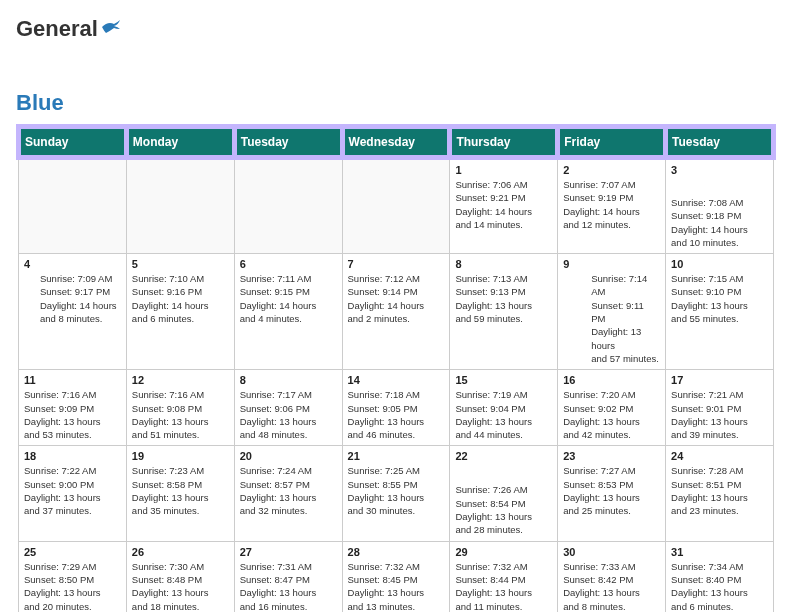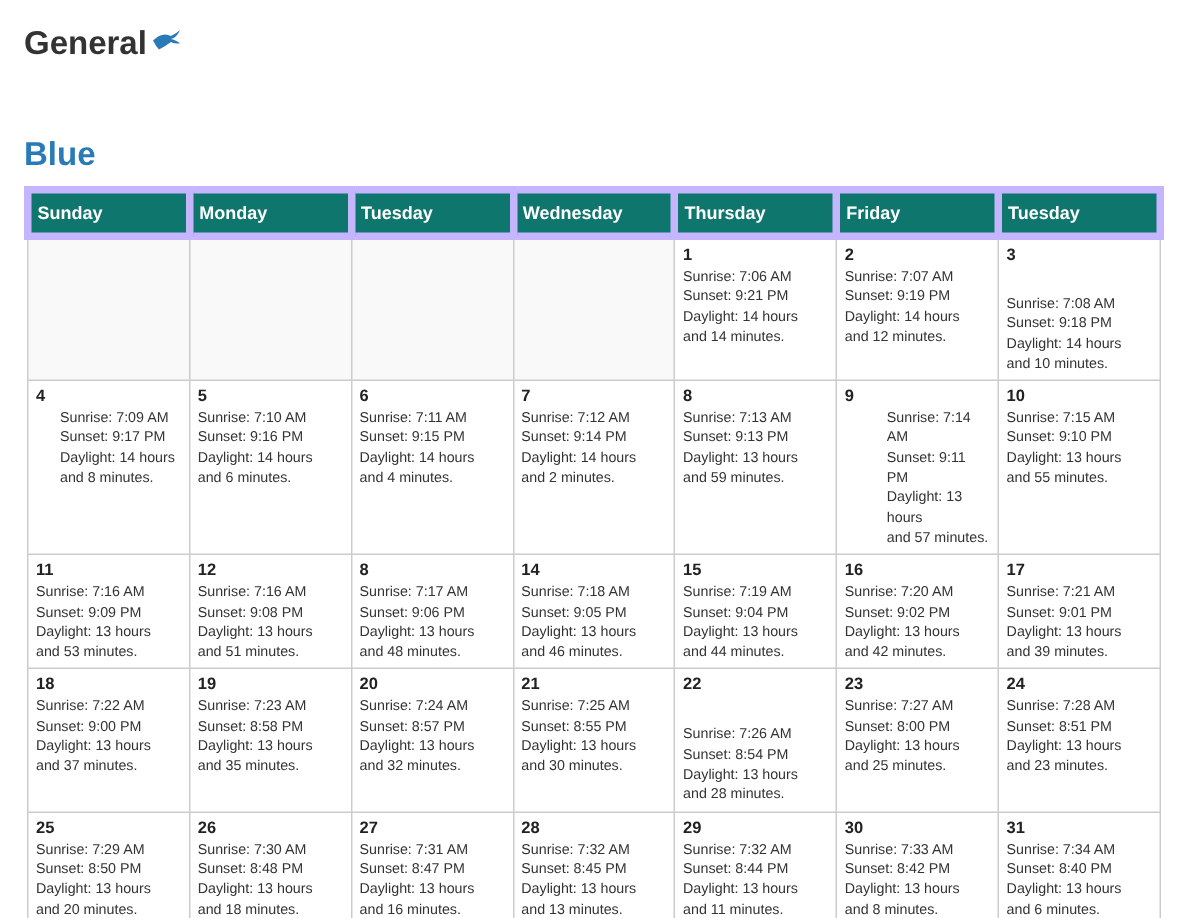--- a/index.html
+++ b/index.html
@@ -292,21 +292,21 @@
         <td>
           <div class="day-number">22</div>
           <div class="day-info" style="white-space: pre-line; margin-top: 21px;">Sunrise: 7:26 AM
 Sunset: 8:54 PM
 Daylight: 13 hours
 and 28 minutes.</div>
         </td>
         <td>
           <div class="day-number">23</div>
           <div class="day-info" style="white-space: pre-line;">Sunrise: 7:27 AM
-Sunset: 8:00 PM
+Sunset: 8:53 PM
 Daylight: 13 hours
 and 25 minutes.</div>
         </td>
         <td>
           <div class="day-number">24</div>
           <div class="day-info" style="white-space: pre-line;">Sunrise: 7:28 AM
 Sunset: 8:51 PM
 Daylight: 13 hours
 and 23 minutes.</div>
         </td>

